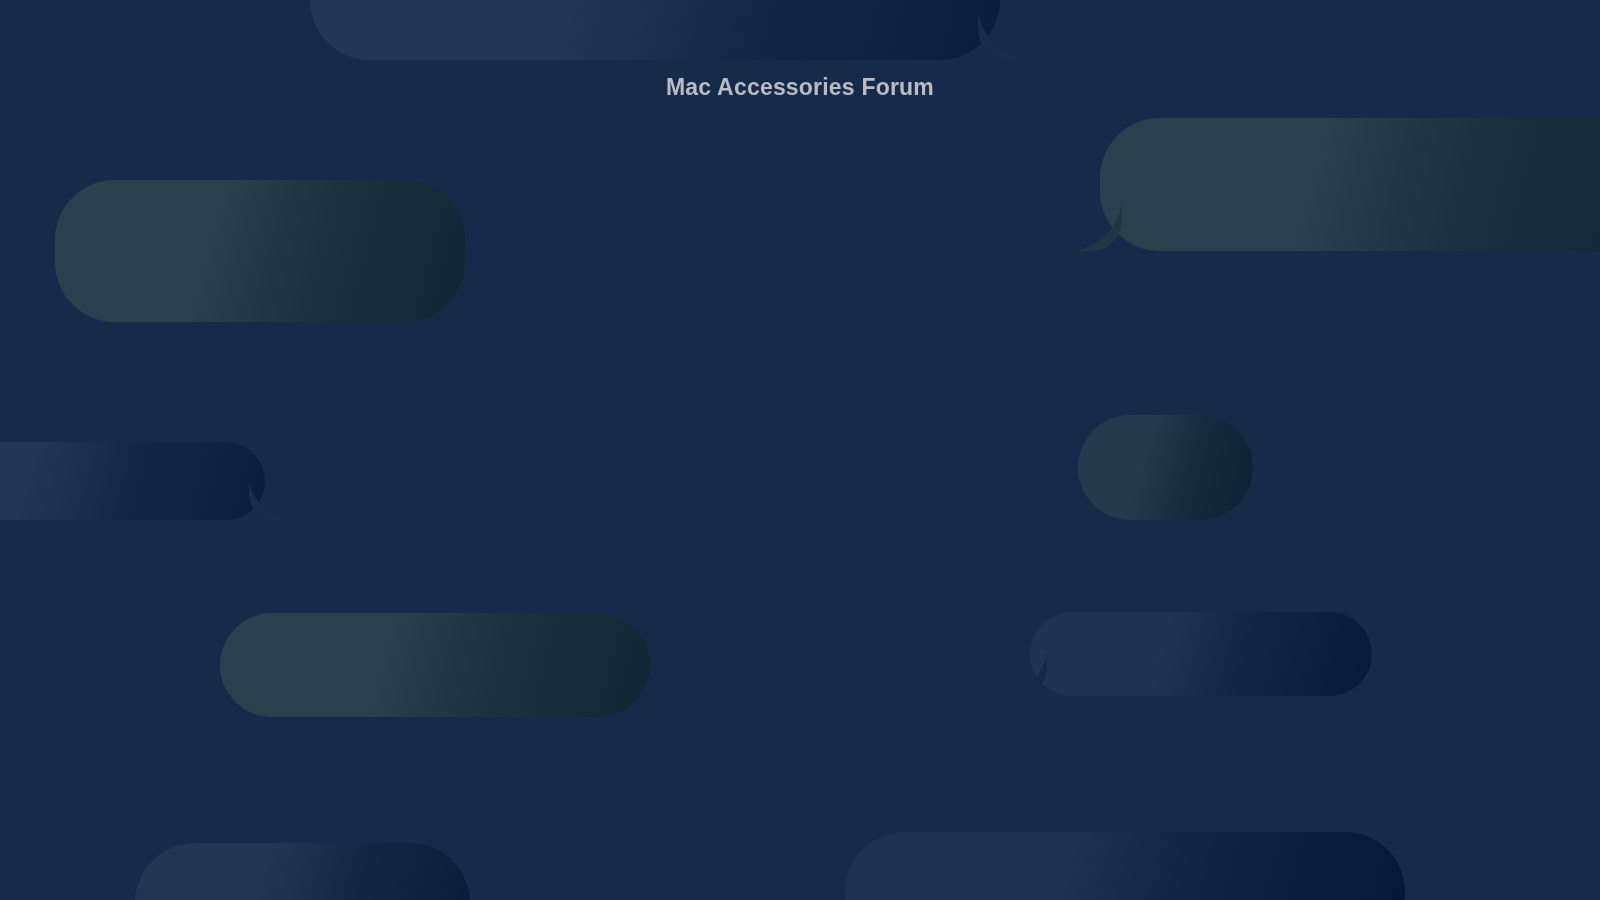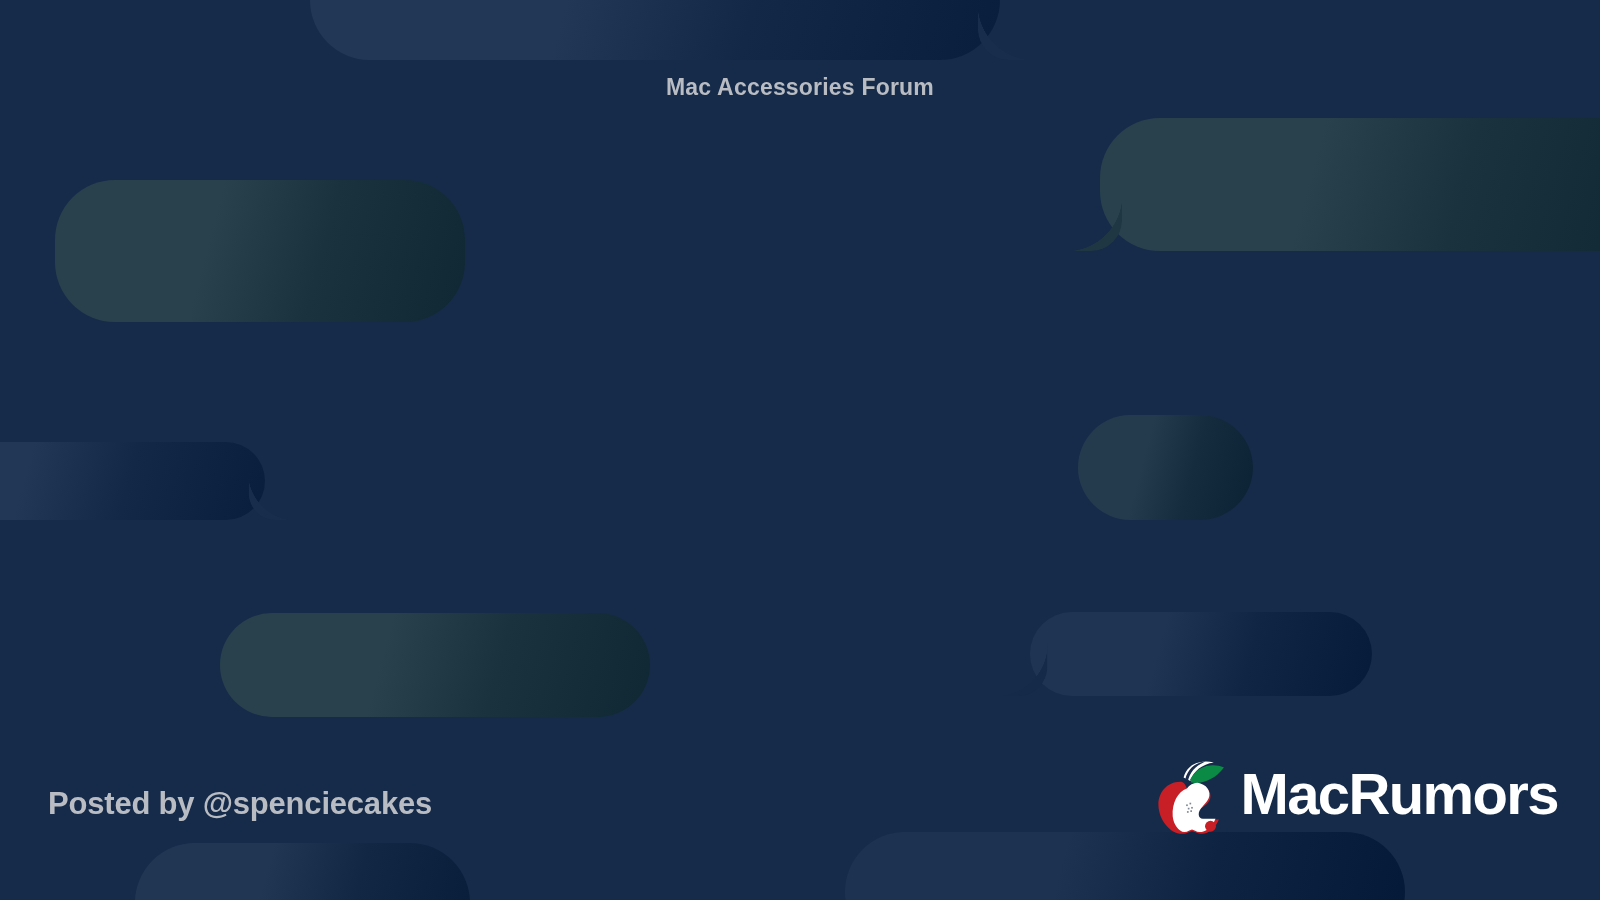--- a/index.html
+++ b/index.html
@@ -132,58 +132,16 @@
       <div class="bubble" style="left: 845px; top: 832px; width: 560px; height: 120px; opacity: 1;">
         <div class="body" style="border-radius: 60px; background: linear-gradient(105deg, rgb(29, 49, 80) 0%, rgb(29, 49, 80) 38%, rgb(14, 34, 65) 64%, rgb(4, 24, 55) 100%);"></div>
       </div>
     </div>
 
   <div id="content">
 
     <div id="forum-label">Mac Accessories Forum</div>
 
 
-    <div id="byline">Posted by @spenciecakes</div>
 
-    <div id="brand">
-      <svg id="brand-logo" width="84" height="84" viewBox="0 0 100 100">
-
-        <path d="M40 28 C44 12, 60 6, 76 10 C62 12, 52 20, 48 32 Z" fill="#ffffff"></path>
-
-        <path d="M42 30 C45 17, 55 10, 66 9 C54 14, 47 22, 45 33 Z" fill="#1b2b4b"></path>
-
-        <path d="M48 30 C56 14, 74 10, 88 16 C78 30, 62 36, 49 34 Z" fill="#0a8a45"></path>
-
-        <path d="M36 33
-                 C20 33, 10 46, 10 60
-                 C10 78, 24 95, 38 95
-                 C45 95, 47 92, 50 92
-                 C53 92, 56 95, 62 95
-                 C70 95, 78 88, 82 78
-                 L62 78
-                 C58 78, 56 76, 56 72
-                 C56 64, 72 62, 72 50
-                 C72 42, 64 36, 56 36
-                 C50 36, 46 38, 44 41
-                 C42 36, 40 33, 36 33 Z" fill="#c81f26"></path>
-
-        <path d="M44 41 C48 36, 54 33, 60 35 C70 38, 74 48, 68 56
-                 C63 63, 58 66, 58 72 C58 75, 60 77, 63 77
-                 L78 77 C74 87, 66 93, 59 93 C55 93, 52 90, 50 90
-                 C48 90, 45 93, 41 93 C34 92, 28 84, 27 74
-                 C26 58, 33 45, 44 41 Z" fill="#ffffff"></path>
-
-        <circle cx="72" cy="86" r="6.5" fill="#c81f26"></circle>
-
-        <g fill="#7f8894">
-          <rect x="43" y="60" width="2" height="2"></rect>
-          <rect x="47" y="58" width="2" height="2"></rect>
-          <rect x="45" y="64" width="2" height="2"></rect>
-          <rect x="49" y="63" width="2" height="2"></rect>
-          <rect x="44" y="68" width="2" height="2"></rect>
-          <rect x="48" y="67" width="2" height="2"></rect>
-        </g>
-      </svg>
-      <span id="brand-word">MacRumors</span>
-    </div>
 
   </div>
 </div>
 
 </body></html>

